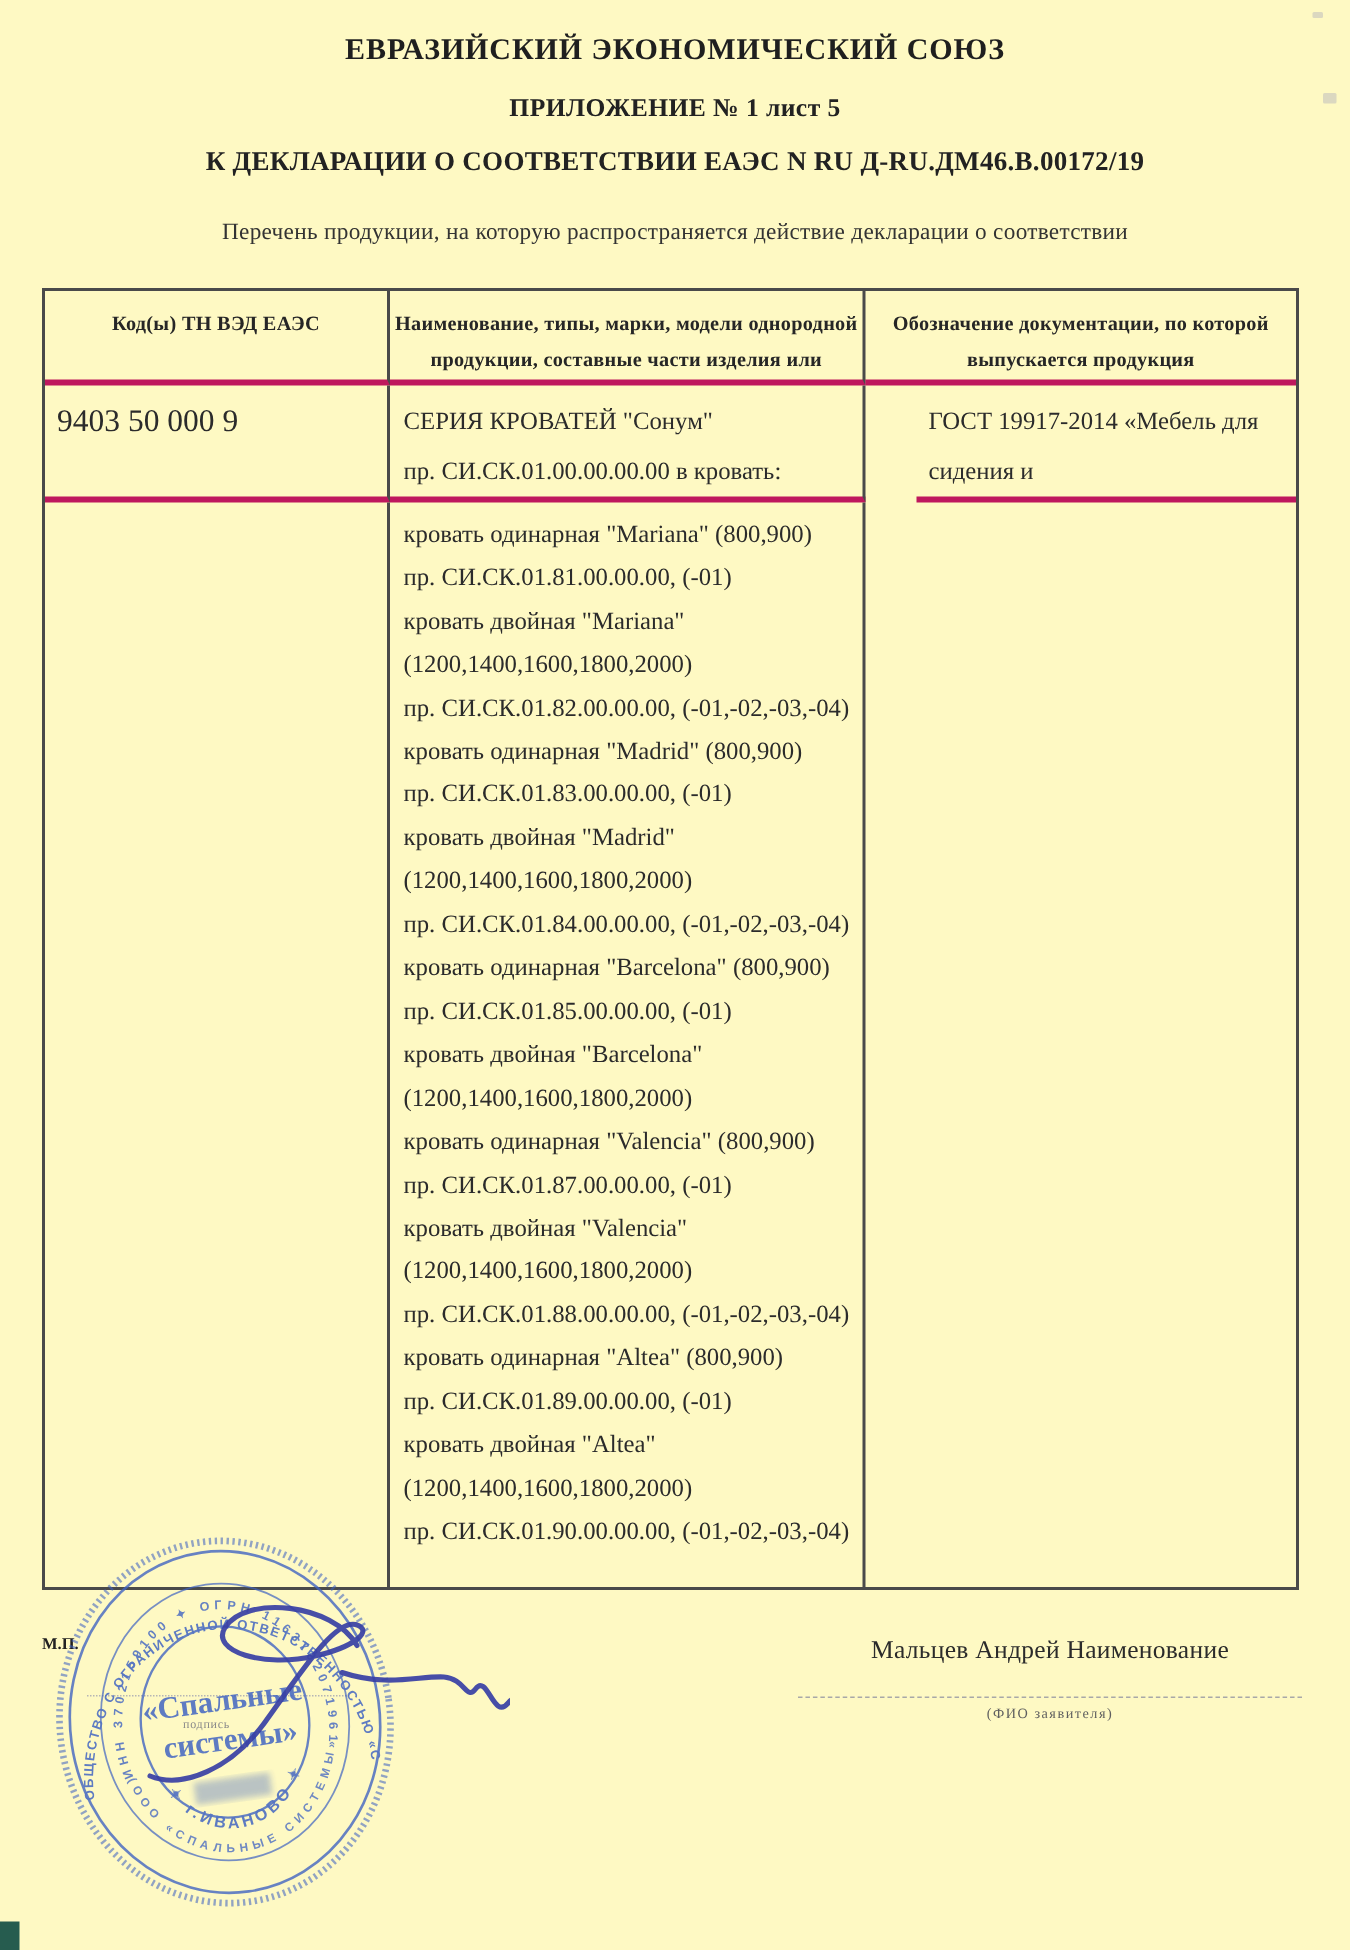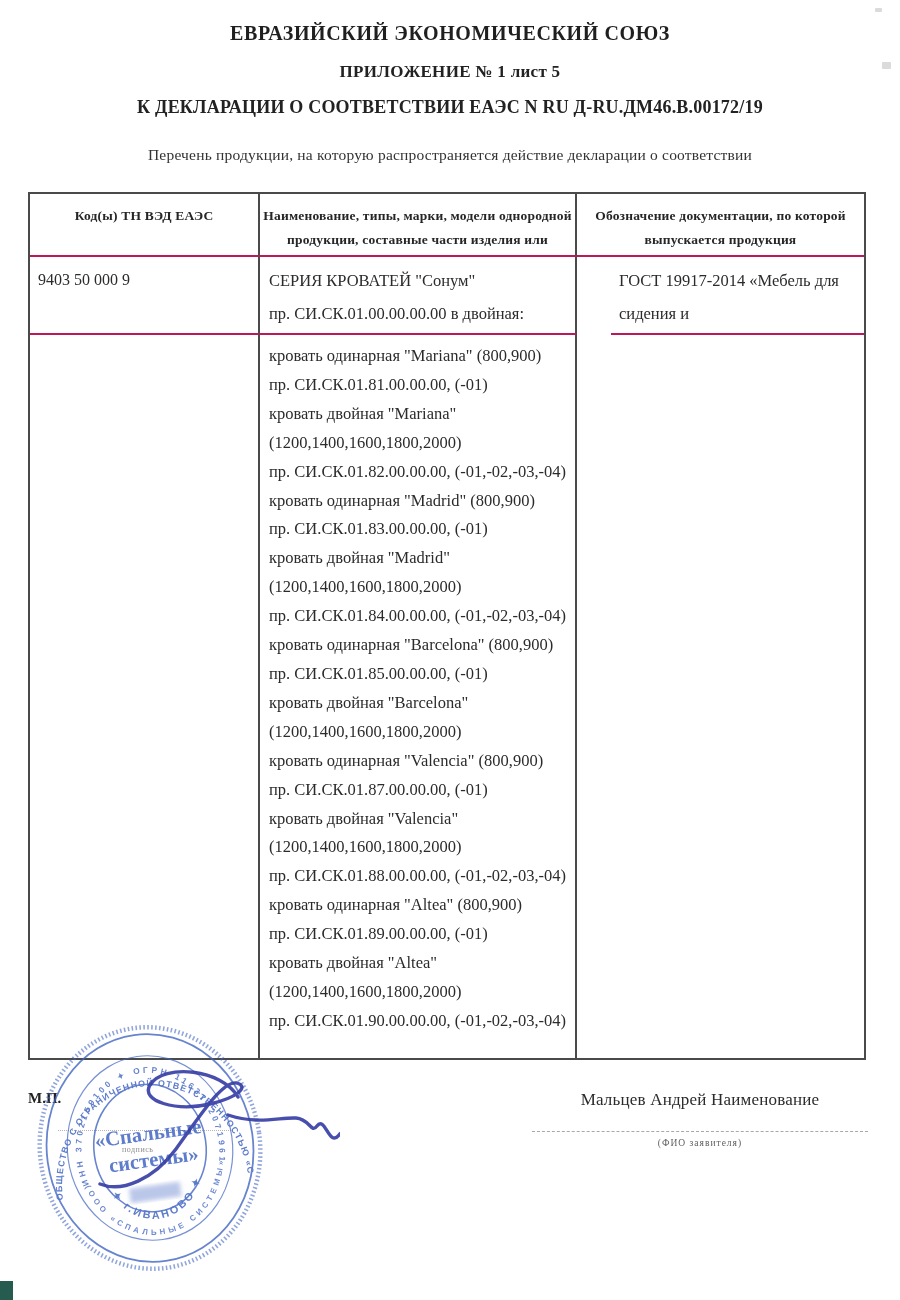--- a/index.html
+++ b/index.html
@@ -1,18 +1,18 @@
 <!DOCTYPE html>
 <html><head>
 <meta charset="utf-8">
 <style>
   html,body{margin:0;padding:0;background:#e8e8e8;}
   .page{
     position:relative;width:900px;height:1300px;margin:0 auto;
-    background:#ffffff;overflow:hidden;
+    background:#fef9c3;overflow:hidden;
     font-family:"Liberation Serif","DejaVu Serif",serif;
     color:#2e2e2e;
   }
   
   .doc-header{position:absolute;left:0;top:22px;width:900px;text-align:center;}
   .title1{font-size:20px;font-weight:bold;letter-spacing:.6px;color:#1f1f1f;}
   .title2{font-size:17px;font-weight:bold;margin-top:17px;letter-spacing:.3px;color:#222;}
   .title3{font-size:18px;font-weight:bold;margin-top:15px;letter-spacing:.2px;color:#222;}
   .table-caption{
     position:absolute;left:0;top:146px;width:900px;text-align:center;
@@ -21,39 +21,39 @@
   
   .products-table{
     position:absolute;left:28px;top:192px;width:838px;
     display:grid;
     grid-template-columns:230px 317px 287px;
     grid-template-rows:63px 78px 723px;
     border:2px solid #4a4a4a;
     box-sizing:border-box;
   }
   .cell{
-    border-right:2px solid #4a4a4a;border-bottom:2px solid #be185d;
+    border-right:2px solid #4a4a4a;border-bottom:4px solid #be185d;
     box-sizing:border-box;overflow:hidden;
   }
   .cell.last-col{border-right:none;}
   .cell.last-row{border-bottom:none;}
   .th{
     font-size:13.5px;font-weight:bold;text-align:center;
     padding-top:10px;line-height:24px;color:#262626;letter-spacing:.2px;
   }
   .td{font-size:16.5px;color:#2b2b2b;}
-  .td.code{padding:8px 6px 0 8px;font-size:16px;line-height:30px;}
+  .td.code{padding:8px 6px 0 8px;font-size:21px;line-height:30px;}
   .td.name{padding:7px 4px 0 9px;}
   .td.docs{padding:7px 4px 0 8px;margin-left:34px;}
   .row1 .line{line-height:33px;}
   .row2 .line{line-height:28.9px;}
   .docs .line{line-height:33px;}
   
   .mp-label{
-    position:absolute;left:28px;top:1090px;font-size:15px;font-weight:bold;color:#222;
+    position:absolute;left:28px;top:1090px;font-size:11px;font-weight:bold;color:#222;
   }
   .sig-dotted-line{
     position:absolute;left:58px;top:1130px;width:175px;border-top:1px dotted #b5b5b5;
   }
   .sig-caption-left{
     position:absolute;left:122px;top:1133px;font-size:8px;color:#8a8a8a;letter-spacing:.5px;margin-top:12px;
   }
   .applicant-name{
     position:absolute;left:520px;top:1090px;width:360px;text-align:center;
     font-size:17px;color:#2b2b2b;letter-spacing:.2px;
@@ -99,21 +99,21 @@
         <div class="line">комплекса</div>
       </div>
     <div class="cell th last-col">
         <div class="line">Обозначение документации, по которой</div>
         <div class="line">выпускается продукция</div>
       </div>
 
     <div class="cell td code row1">9403 50 000 9</div>
     <div class="cell td name row1">
         <div class="line">СЕРИЯ КРОВАТЕЙ "Сонум"</div>
-        <div class="line">пр. СИ.СК.01.00.00.00.00 в двойная:</div>
+        <div class="line">пр. СИ.СК.01.00.00.00.00 в кровать:</div>
       </div>
     <div class="cell td docs last-col row1">
         <div class="line">ГОСТ 19917-2014 «Мебель для сидения и</div>
         <div class="line">лежания. Общие технические условия»</div>
       </div>
 
     <div class="cell td code last-row row2"></div>
     <div class="cell td name last-row row2">
         <div class="line">кровать одинарная "Mariana" (800,900)</div>
         <div class="line">пр. СИ.СК.01.81.00.00.00, (-01)</div>

